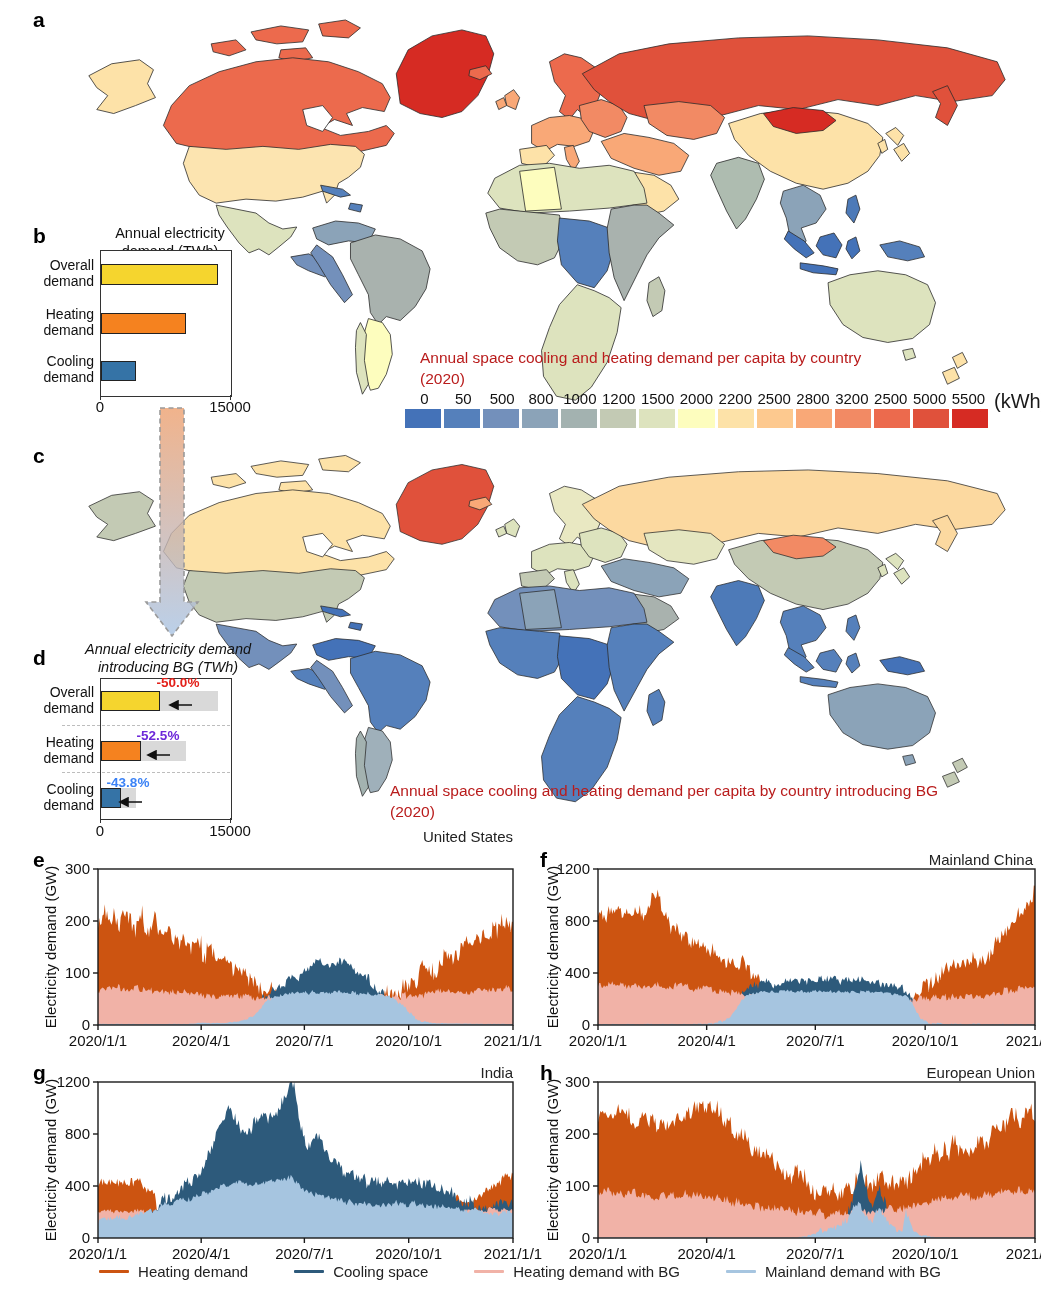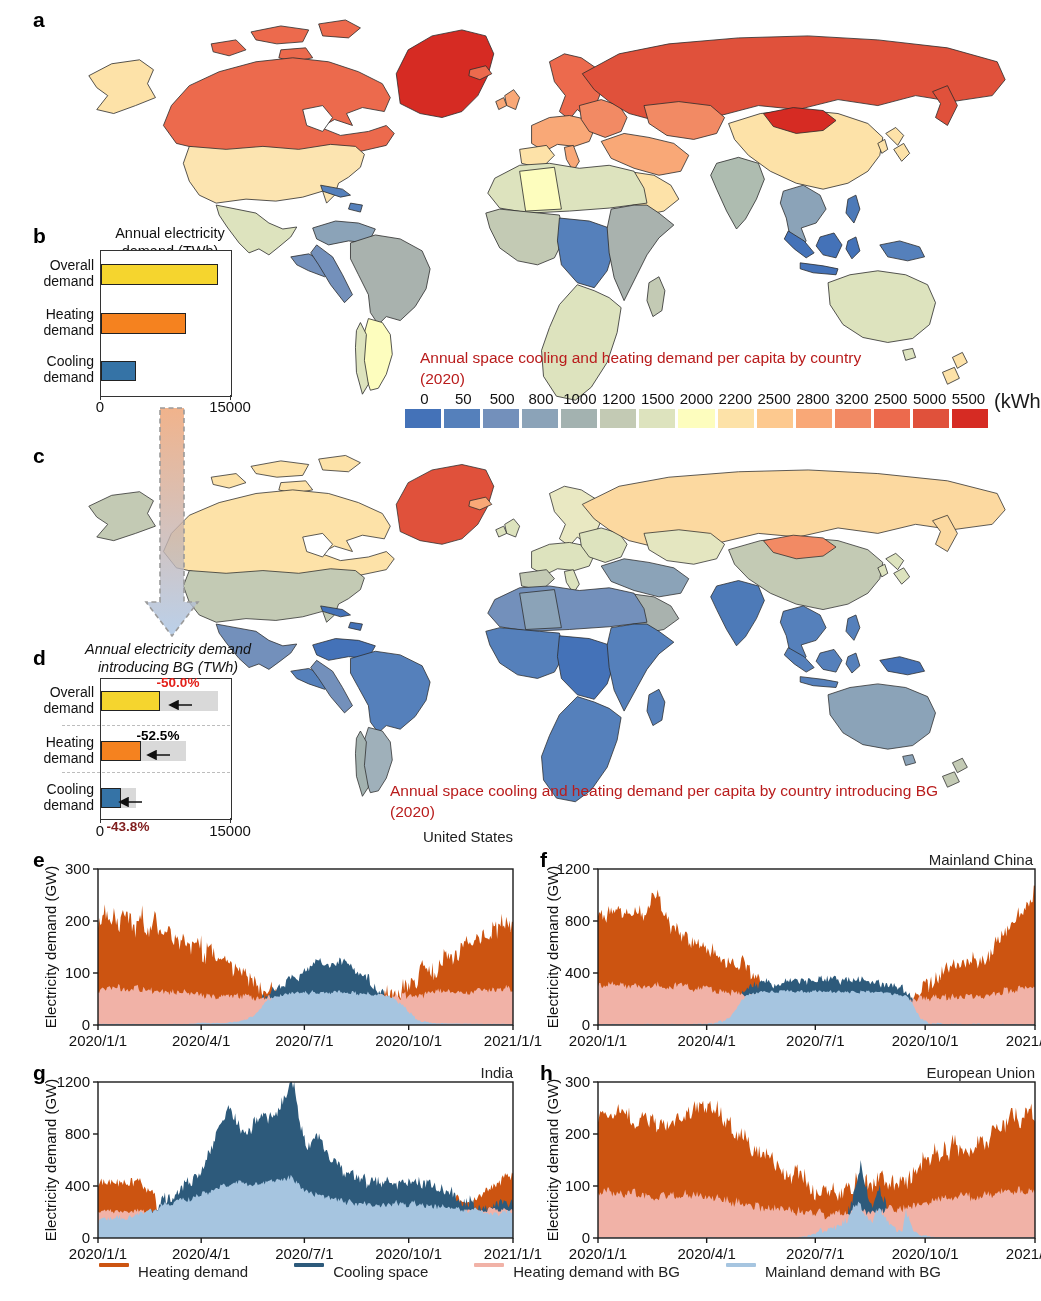--- a/index.html
+++ b/index.html
@@ -18,21 +18,21 @@
   .cb-unit{position:absolute;left:100%;top:0;font-size:20px;padding-left:6px;white-space:nowrap;}
   .cat-label{position:absolute;text-align:right;font-size:14px;line-height:1.12;color:#111;}
   .bar-box{position:absolute;border:1.4px solid #333;background:#fff;}
   .bar{position:absolute;border:1px solid #222;box-sizing:border-box;}
   .ghost-bar{position:absolute;background:#d9d9d9;}
   .xtick-lab{position:absolute;transform:translateX(-50%);font-size:15px;color:#111;}
   .tickmark{position:absolute;width:1.4px;height:5px;background:#333;}
   .dash-sep{position:absolute;border-top:1.4px dashed #bdbdbd;}
   .pct{position:absolute;font-size:13.5px;font-weight:bold;text-align:center;width:90px;transform:translateX(-50%);}
   .legend-row{position:absolute;left:40px;top:1263px;width:960px;display:flex;justify-content:center;gap:46px;}
-  .legend-item{display:flex;gap:9px;}
+  .legend-item{display:flex;align-items:center;gap:9px;}
   .legend-line{width:30px;height:3.5px;border-radius:1px;}
   .legend-label{font-size:15px;color:#222;}
   svg{display:block;}
 </style>
 </head>
 <body>
 
 <div class="panel-letter" style="left:33px;top:8px;">a</div>
 <div class="panel-letter" style="left:33px;top:224px;">b</div>
 <div class="panel-letter" style="left:33px;top:444px;">c</div>
@@ -258,31 +258,31 @@
     <div class="pct" style="left: 178px; top: 675px; color: rgb(227, 33, 26);">-50.0%</div>
     <svg width="24" height="10" class="abs" style="left: 168px; top: 700px;">
       <path d="M24,5 L6,5 M10,1 L2,5 L10,9 Z" stroke="#111" stroke-width="1.6" fill="#111"></path>
     </svg>
     <div class="ghost-bar" style="left: 101px; top: 741px; width: 84.9333px; height: 20px;"></div>
     <div class="bar" style="left: 101px; top: 741px; width: 40.3px; height: 20px; background: rgb(245, 130, 31);"></div>
     <div class="cat-label" style="left: 18px; top: 735px; width: 76px;">
       <div>Heating</div>
       <div>demand</div>
     </div>
-    <div class="pct" style="left: 158px; top: 728px; color: #000000;">-52.5%</div>
+    <div class="pct" style="left: 158px; top: 728px; color: #6d28d9;">-52.5%</div>
     <svg width="24" height="10" class="abs" style="left: 146px; top: 750px;">
       <path d="M24,5 L6,5 M10,1 L2,5 L10,9 Z" stroke="#111" stroke-width="1.6" fill="#111"></path>
     </svg>
     <div class="ghost-bar" style="left: 101px; top: 788px; width: 34.6667px; height: 20px;"></div>
     <div class="bar" style="left: 101px; top: 788px; width: 19.5px; height: 20px; background: rgb(53, 115, 166);"></div>
     <div class="cat-label" style="left: 18px; top: 782px; width: 76px;">
       <div>Cooling</div>
       <div>demand</div>
     </div>
-    <div class="pct" style="left: 128px; top: 775px; color: #7f1d1d; margin-top: 44px;">-43.8%</div>
+    <div class="pct" style="left: 128px; top: 775px; color: #3b82f6;">-43.8%</div>
     <svg width="24" height="10" class="abs" style="left: 118px; top: 797px;">
       <path d="M24,5 L6,5 M10,1 L2,5 L10,9 Z" stroke="#111" stroke-width="1.6" fill="#111"></path>
     </svg>
     <div class="tickmark" style="left: 100px; top: 818px;"></div>
     <div class="xtick-lab" style="left: 100px; top: 822px;">0</div>
     <div class="tickmark" style="left: 230px; top: 818px;"></div>
     <div class="xtick-lab" style="left: 230px; top: 822px;">15000</div>
   </div>
 
 <div class="country-title" style="left:313px;top:828px;width:200px;">United States</div>

